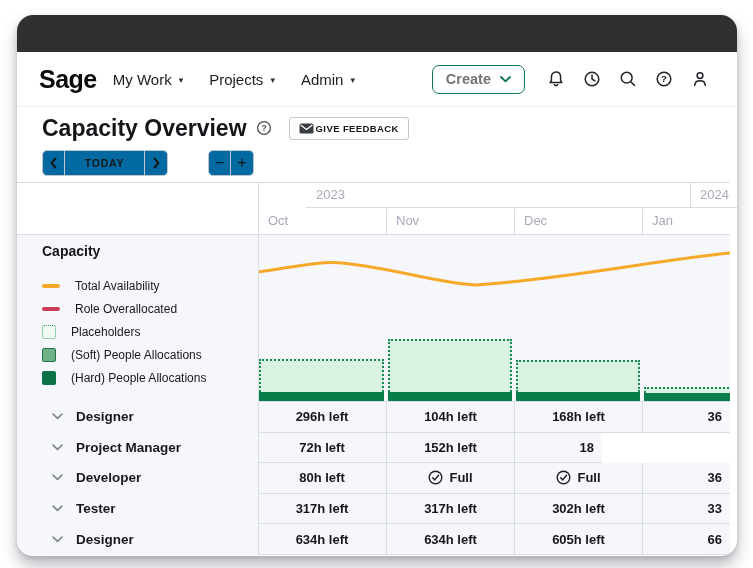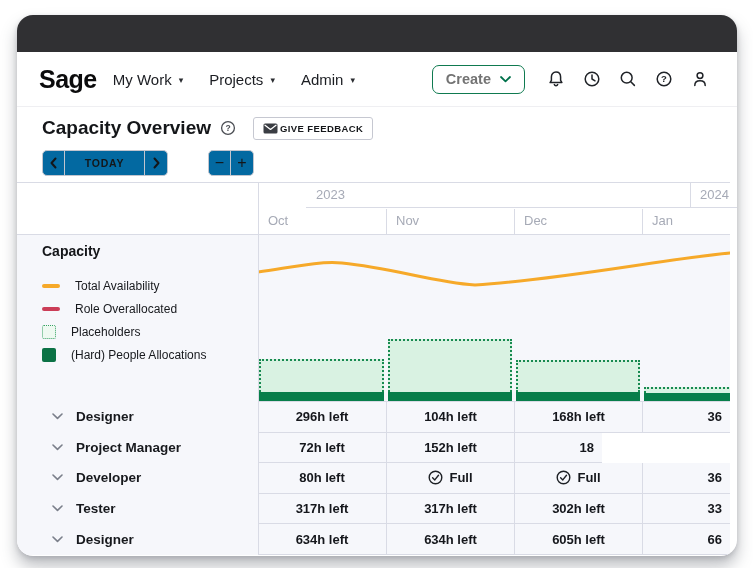--- a/index.html
+++ b/index.html
@@ -16,21 +16,21 @@
   .navitem{display:flex;align-items:center;gap:7px;height:100%;position:relative;cursor:pointer;}
   .caret{font-size:9px;color:#2a2c31;transform:translateY(1px);}
   .navitem.active::after{content:"";position:absolute;left:-3px;right:-3px;bottom:2px;height:3px;background:#008146;border-radius:2px;}
   .navright{margin-left:auto;display:flex;align-items:center;gap:6px;}
   .createbtn{display:flex;align-items:center;gap:9px;height:29px;padding:0 13px;border:1.6px solid #0f7a50;border-radius:7px;
              background:#fff;color:#737373;font-size:14.5px;font-weight:700;cursor:pointer;margin-right:10px;}
   .iconbtn{width:30px;height:30px;display:flex;align-items:center;justify-content:center;cursor:pointer;background:none;border:none;padding:0;}
   .iconbtn svg{display:block;}
   
   .phead{position:absolute;left:0;top:91px;width:100%;height:44px;display:flex;align-items:center;padding-left:25px;box-sizing:border-box;gap:9px;}
-  .ptitle{font-size:19px;font-weight:800;color:#141619;}
+  .ptitle{font-size:23px;font-weight:800;color:#141619;}
   .fbbtn{display:flex;align-items:center;gap:2px;height:23px;padding:0 9px;border:1px solid #c6c8d1;border-radius:3px;background:#fff;
          font-size:9.5px;font-weight:800;letter-spacing:.4px;color:#141619;cursor:pointer;margin-left:8px;}
   
   .tbar{position:absolute;left:25px;top:135px;height:26px;display:flex;align-items:center;}
   .grp{display:flex;}
   .gbtn{height:26px;background:#0369a1;border:1px solid #c2c5ce;display:flex;align-items:center;justify-content:center;cursor:pointer;box-sizing:border-box;}
   .gbtn + .gbtn{border-left:none;}
   .gbtn:first-child{border-radius:5px 0 0 5px;}
   .gbtn:last-child{border-radius:0 5px 5px 0;}
   .gb-arrow{width:23px;}
@@ -220,20 +220,24 @@
       </div>
       <div class="legitem">
         <span class="sw sw-line sw-red"></span>
         <span class="leglabel">Role Overallocated</span>
       </div>
       <div class="legitem">
         <span class="sw sw-box sw-ph"></span>
         <span class="leglabel">Placeholders</span>
       </div>
       <div class="legitem">
+        <span class="sw sw-box sw-soft"></span>
+        <span class="leglabel">(Soft) People Allocations</span>
+      </div>
+      <div class="legitem">
         <span class="sw sw-box sw-hard"></span>
         <span class="leglabel">(Hard) People Allocations</span>
       </div>
     </div>
 
     <div class="roles">
       <div class="rolerow">
         <svg width="11" height="7" viewBox="0 0 11 7">
             <polyline points="1,1 5.5,5.4 10,1" fill="none" stroke="#7a7f8a" stroke-width="1.6" stroke-linecap="round" stroke-linejoin="round"></polyline>
           </svg>

